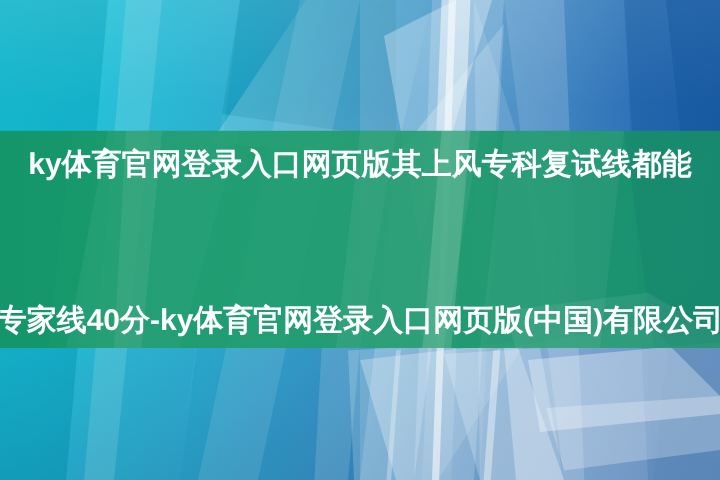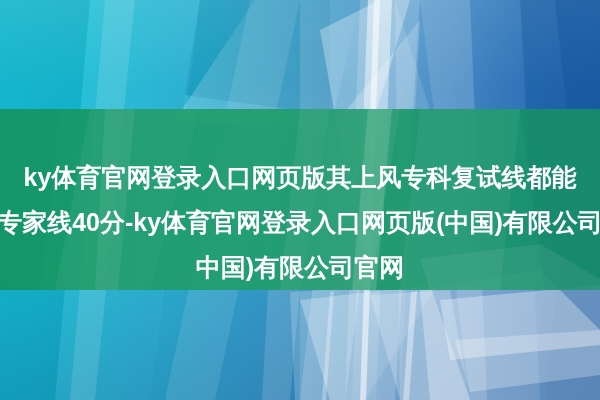--- a/index.html
+++ b/index.html
@@ -64,21 +64,21 @@
 
   
   .text-layer {
     position: absolute;
     left: 0;
     right: 0;
     top: 109px;
     height: 181px;
     display: flex;
     flex-direction: column;
-    justify-content: flex-end;
+    justify-content: space-between;
     align-items: center;
   }
   .line {
     color: #ffffff;
     font-weight: bold;
     font-size: 25px;
     line-height: 45px;
     white-space: nowrap;
     letter-spacing: 0px;
     text-align: center;
@@ -164,16 +164,15 @@
         <polygon points="520,0 600,0 600,181 545,181" fill="#0b4f6e" opacity="0.08"></polygon>
         <polygon points="420,150 540,135 600,170 600,181 430,181" fill="#ffffff" opacity="0.07"></polygon>
         <polygon points="0,0 60,0 40,181 0,181" fill="#0b6f6e" opacity="0.06"></polygon>
       </svg>
     </div>
   </div>
 
   <div class="text-layer">
     <div class="line line-1">ky体育官网登录入口网页版其上风专科复试线都能</div>
     <div class="line line-2">专家线40分-ky体育官网登录入口网页版(中国)有限公司</div>
-    <div class="line line-3">中国)有限公司官网</div>
   </div>
 
 </div>
 
 </body></html>

